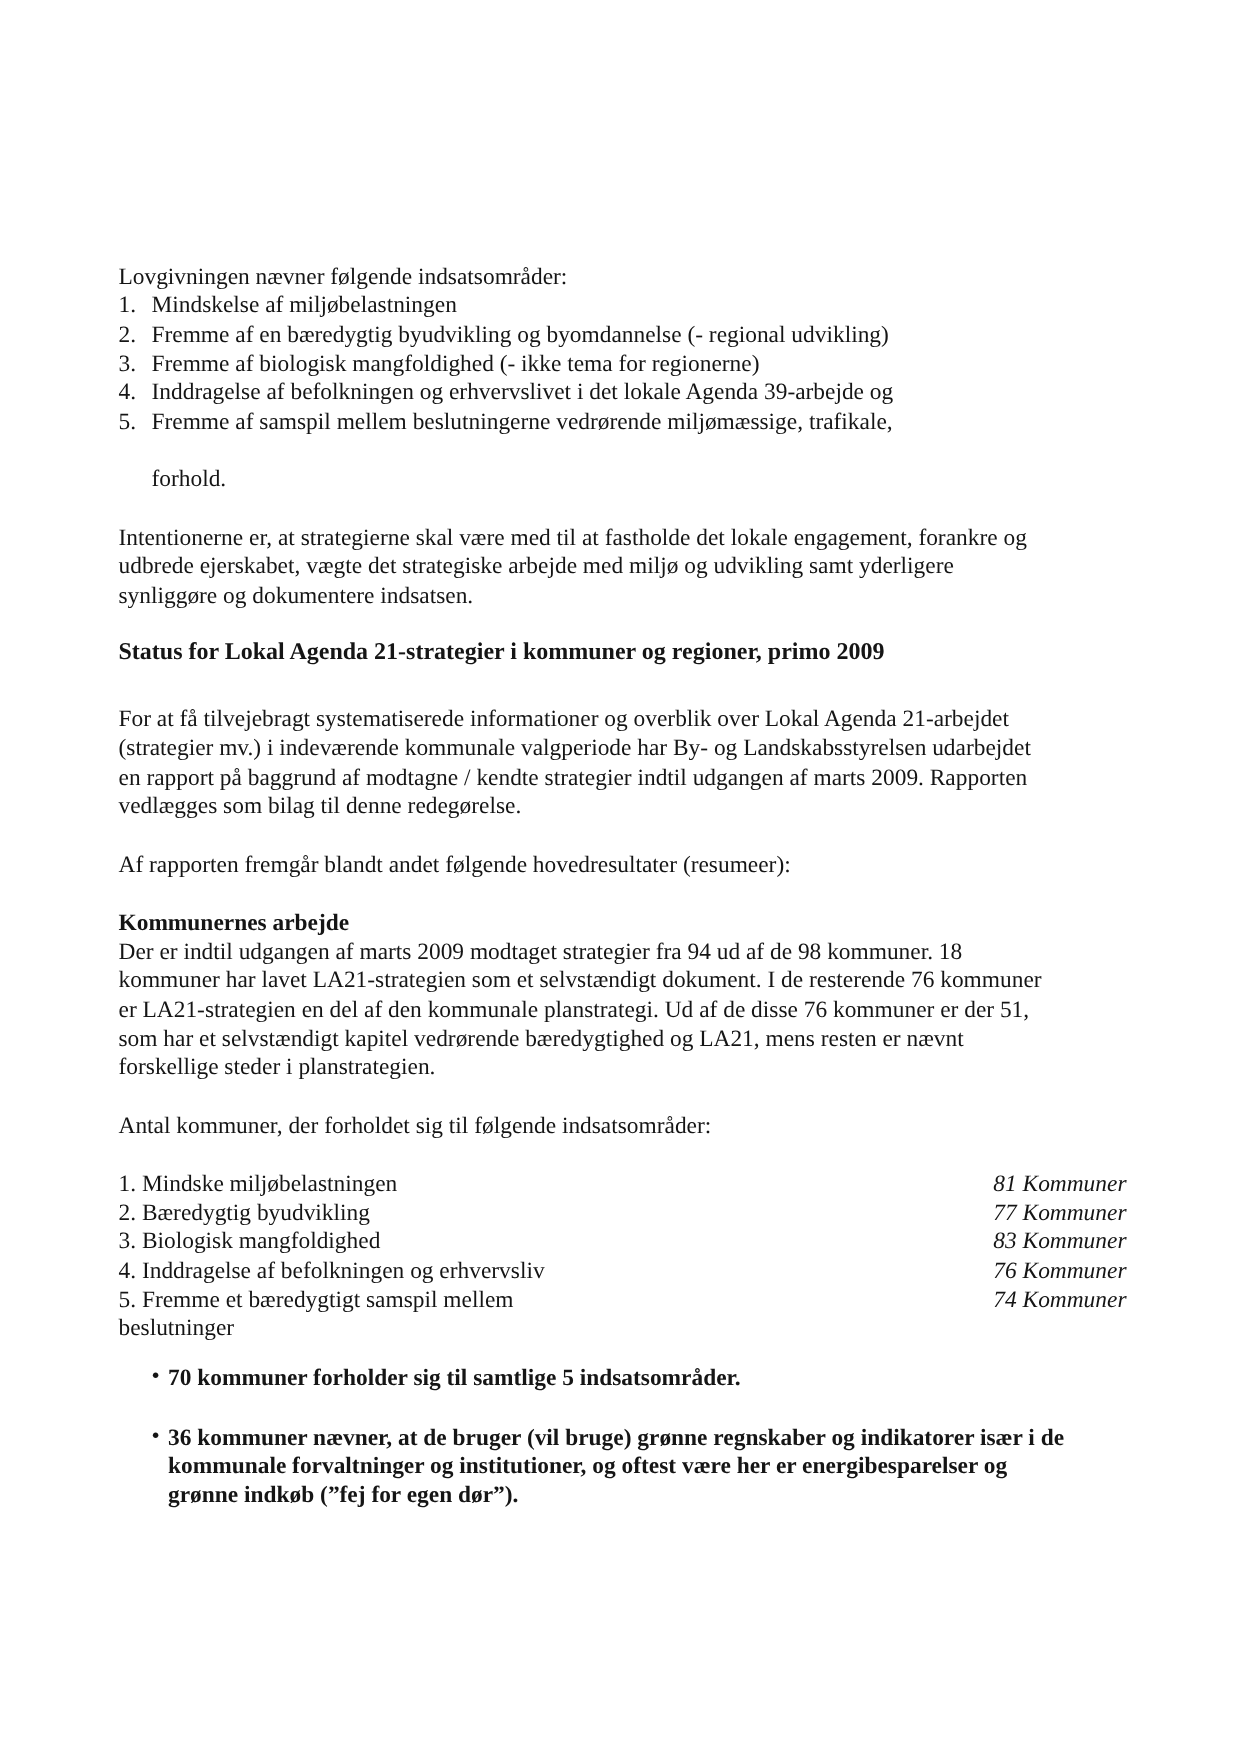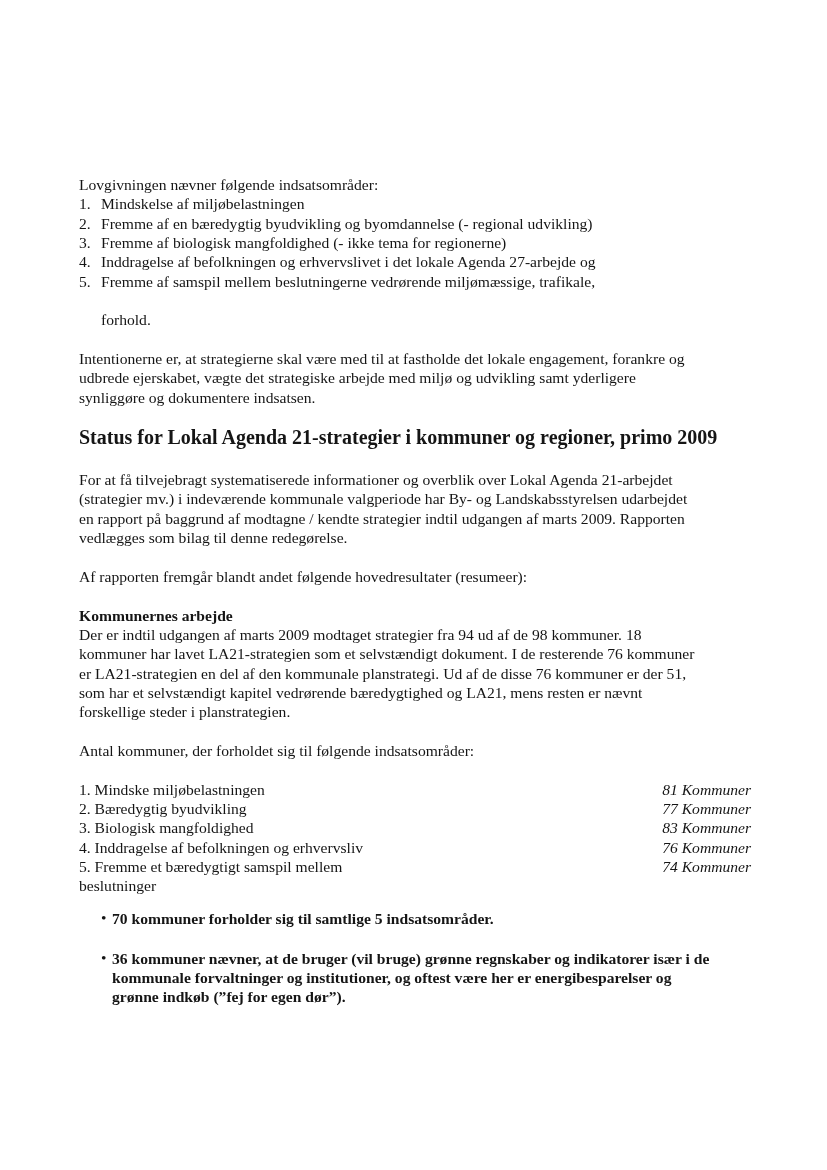--- a/index.html
+++ b/index.html
@@ -11,21 +11,21 @@
       font-family: "Liberation Serif", "DejaVu Serif", serif;
       color: #151515;
       font-size: 15.6px;
     }
     .page { position: absolute; left: 0; top: 0; width: 827px; height: 1170px; margin-top: 16px; }
     .line { position: absolute; left: 79px; white-space: nowrap; line-height: 19.5px; }
     .num { display: inline-block; width: 22px; }
     .indent { left: 101px; }
     h2.heading {
       position: absolute; left: 79px; top: 410px; margin: 0;
-      font-size: 20px; font-weight: bold; white-space: nowrap;
+      font-size: 16px; font-weight: bold; white-space: nowrap;
       font-family: "Liberation Serif", serif;
     }
     .subhead { font-weight: bold; }
     .row { position: absolute; left: 79px; width: 672px; line-height: 19.5px; white-space: nowrap; }
     .row .label { position: absolute; left: 0; }
     .row .count { position: absolute; right: 0; font-style: italic; }
     .bullet-dot { position: absolute; left: 101px; }
     .bullet-text { position: absolute; left: 112px; white-space: nowrap; line-height: 19.5px; font-weight: bold; }
   </style>
 </head>
@@ -38,21 +38,21 @@
   <div class="line" style="top:178px">
     <span class="num">1.</span><span>Mindskelse af miljøbelastningen</span>
   </div>
   <div class="line" style="top:198px">
     <span class="num">2.</span><span>Fremme af en bæredygtig byudvikling og byomdannelse (- regional udvikling)</span>
   </div>
   <div class="line" style="top:217px">
     <span class="num">3.</span><span>Fremme af biologisk mangfoldighed (- ikke tema for regionerne)</span>
   </div>
   <div class="line" style="top:236px">
-    <span class="num">4.</span><span>Inddragelse af befolkningen og erhvervslivet i det lokale Agenda 27-arbejde og</span>
+    <span class="num">4.</span><span>Inddragelse af befolkningen og erhvervslivet i det lokale Agenda 39-arbejde og</span>
   </div>
   <div class="line" style="top:256px">
     <span class="num">5.</span><span>Fremme af samspil mellem beslutningerne vedrørende miljømæssige, trafikale,</span>
   </div>
   <div class="line indent" style="top:294px">forhold.</div>
 
   <div class="line" style="top:333px">Intentionerne er, at strategierne skal være med til at fastholde det lokale engagement, forankre og</div>
   <div class="line" style="top:352px">udbrede ejerskabet, vægte det strategiske arbejde med miljø og udvikling samt yderligere</div>
   <div class="line" style="top:372px">synliggøre og dokumentere indsatsen.</div>
 

